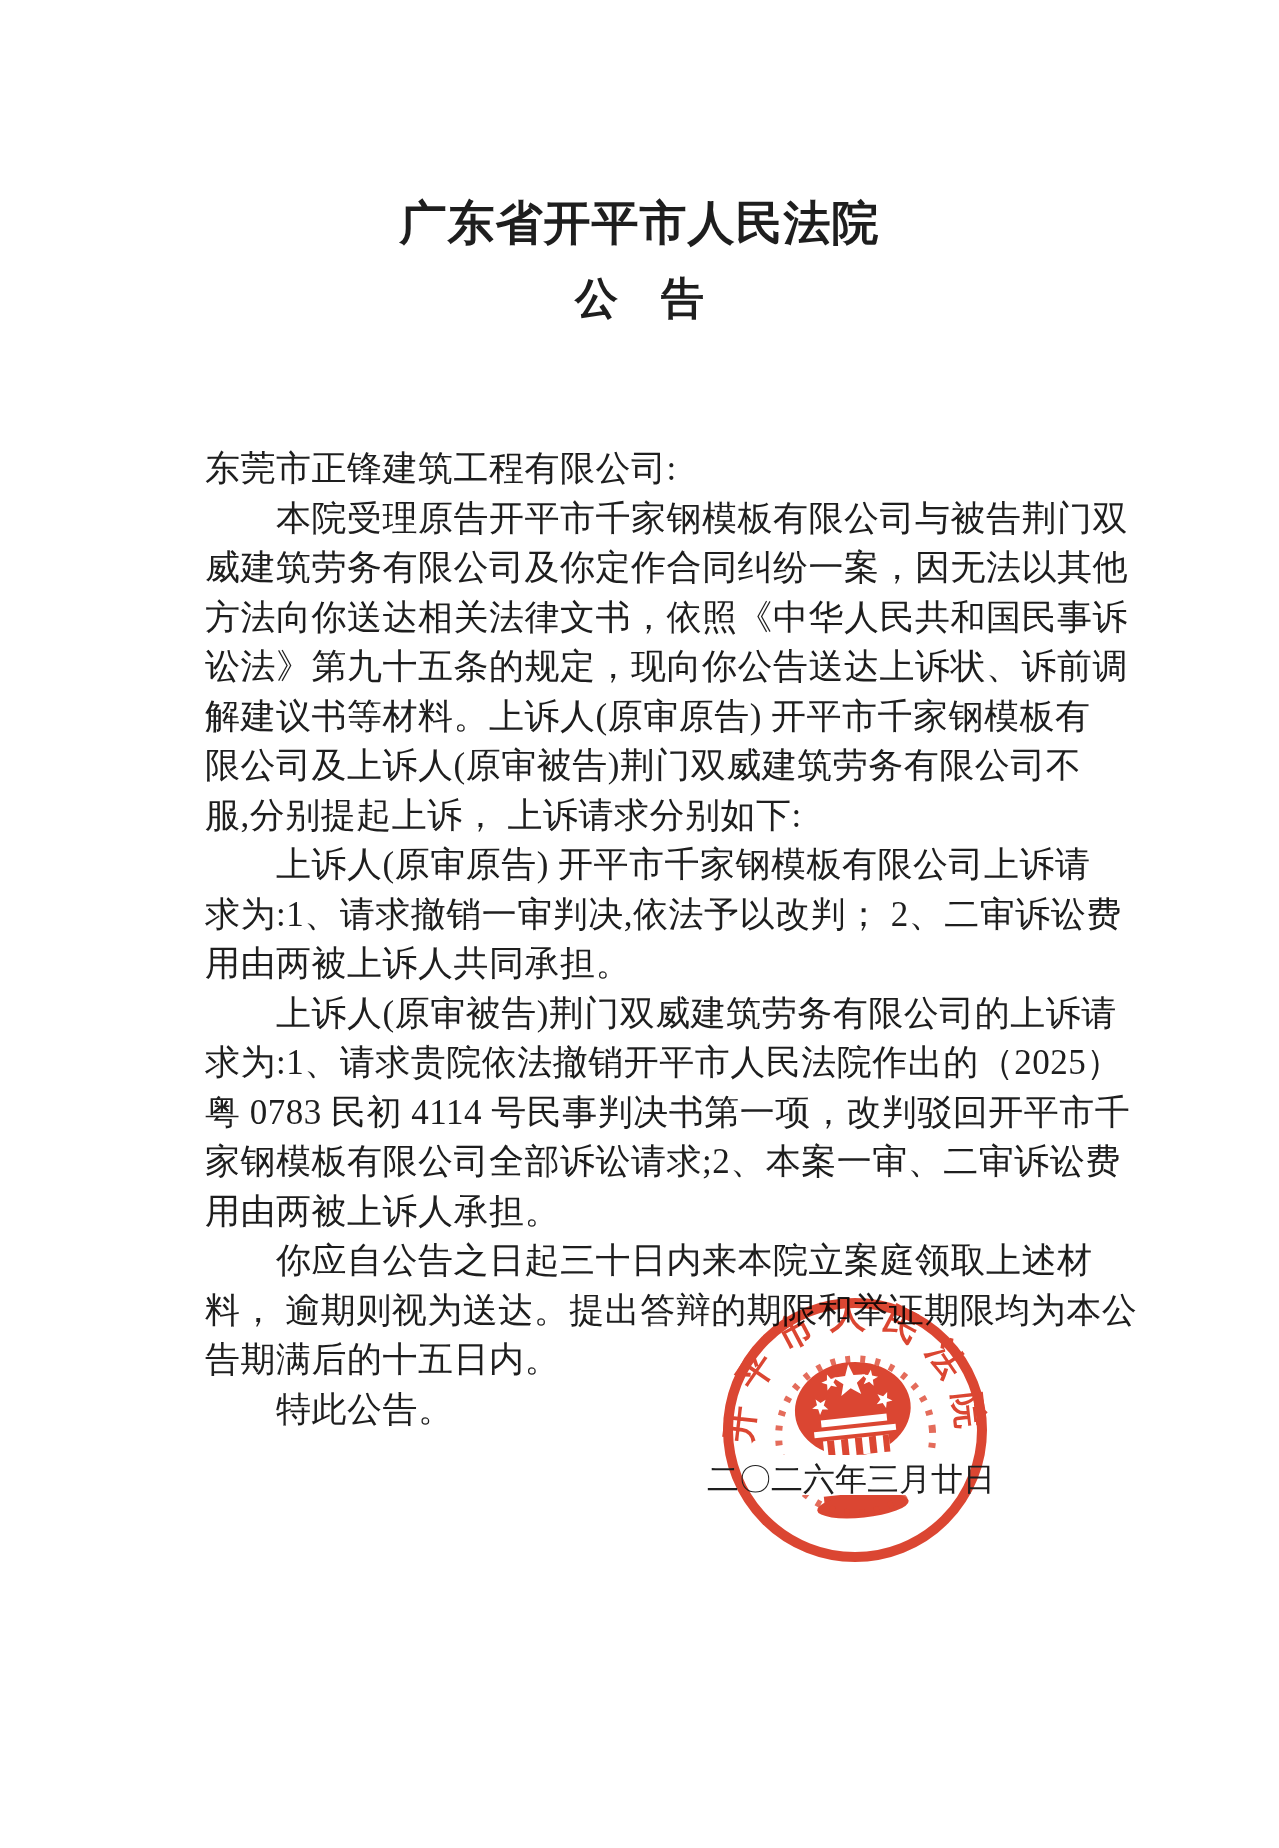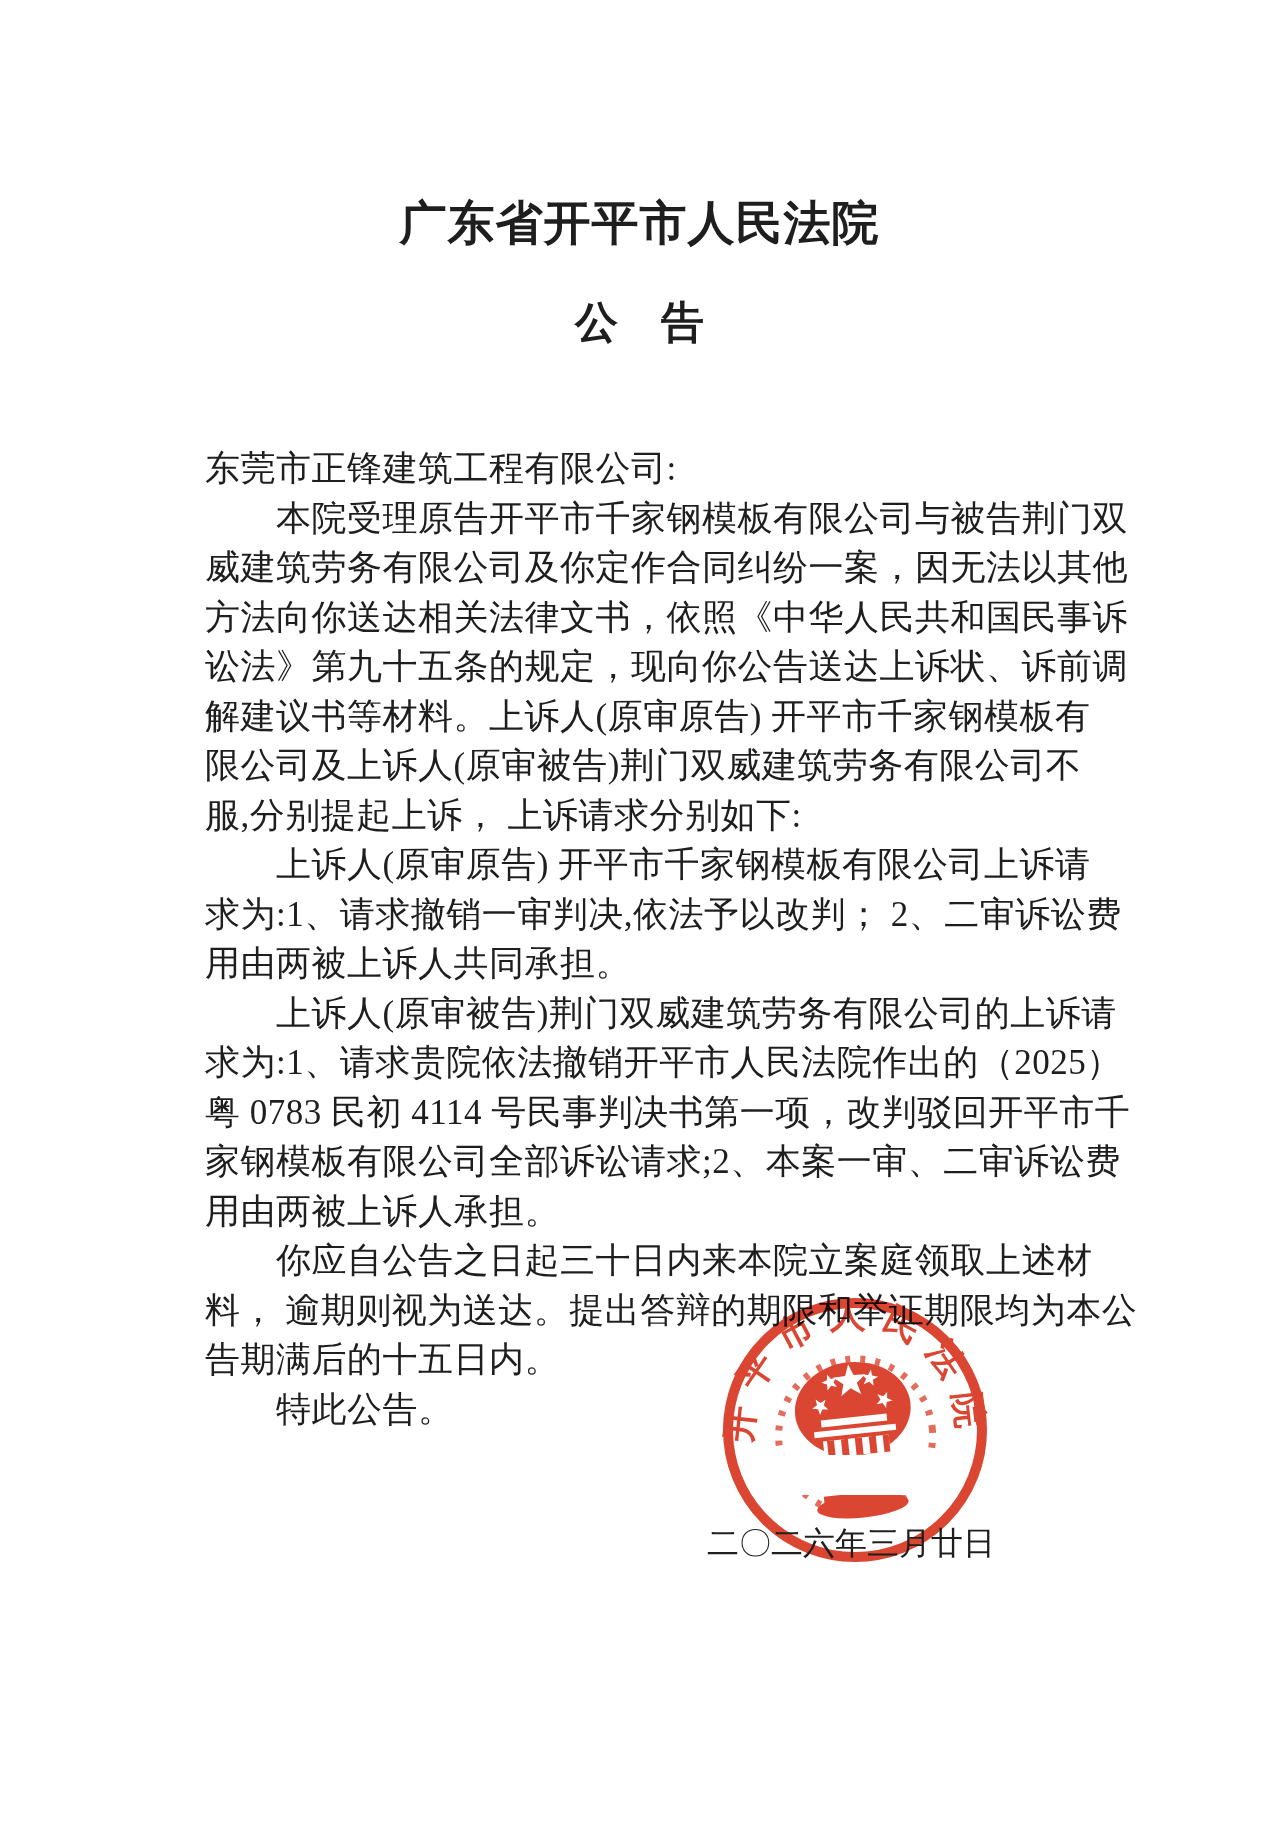--- a/index.html
+++ b/index.html
@@ -17,40 +17,40 @@
     color:var(--ink);
   }
   .court-name{
     position:absolute;left:0;top:192px;width:1279px;
     text-align:center;
     font-size:47px;font-weight:bold;
     letter-spacing:1px;
     margin:0;
   }
   .doc-title{
-    position:absolute;left:0;top:294px;width:1279px;
+    position:absolute;left:0;top:270px;width:1279px;
     text-align:center;
     font-size:43px;font-weight:bold;
     margin:0;
   }
   .case-number{
     position:absolute;left:624px;top:360px;
     font-size:35px;
     white-space:pre;
   }
   .body-text{
     position:absolute;left:205px;top:413px;
     font-size:35px;
     line-height:49.5px;
     white-space:pre;
     letter-spacing:0.5px;
     margin-top:31px;
   }
   .date-line{
-    position:absolute;left:707px;top:1522px;
+    position:absolute;left:707px;top:1458px;
     font-size:32px;
     letter-spacing:0px;
     z-index:3;
     white-space:pre;
   }
   .seal{
     position:absolute;left:722px;top:1297px;
     width:266px;height:266px;
     z-index:2;
     mix-blend-mode:multiply;

